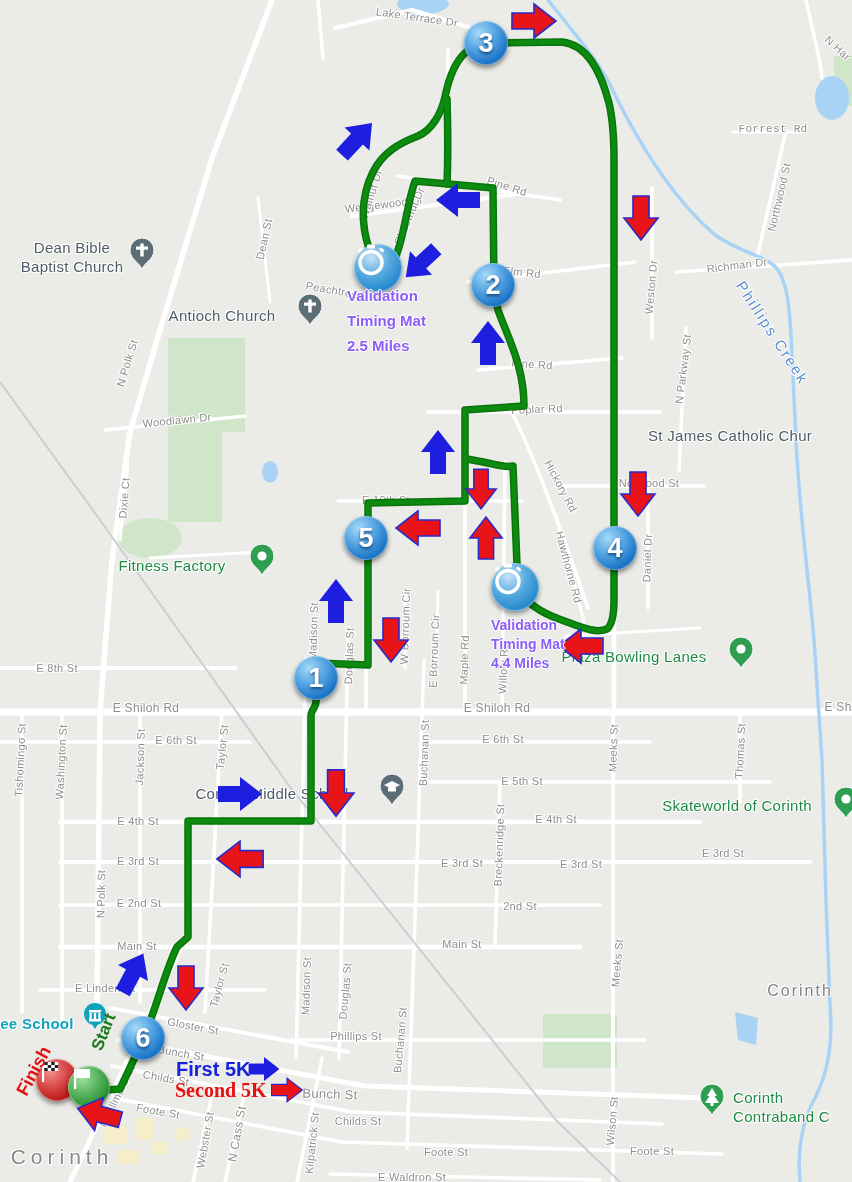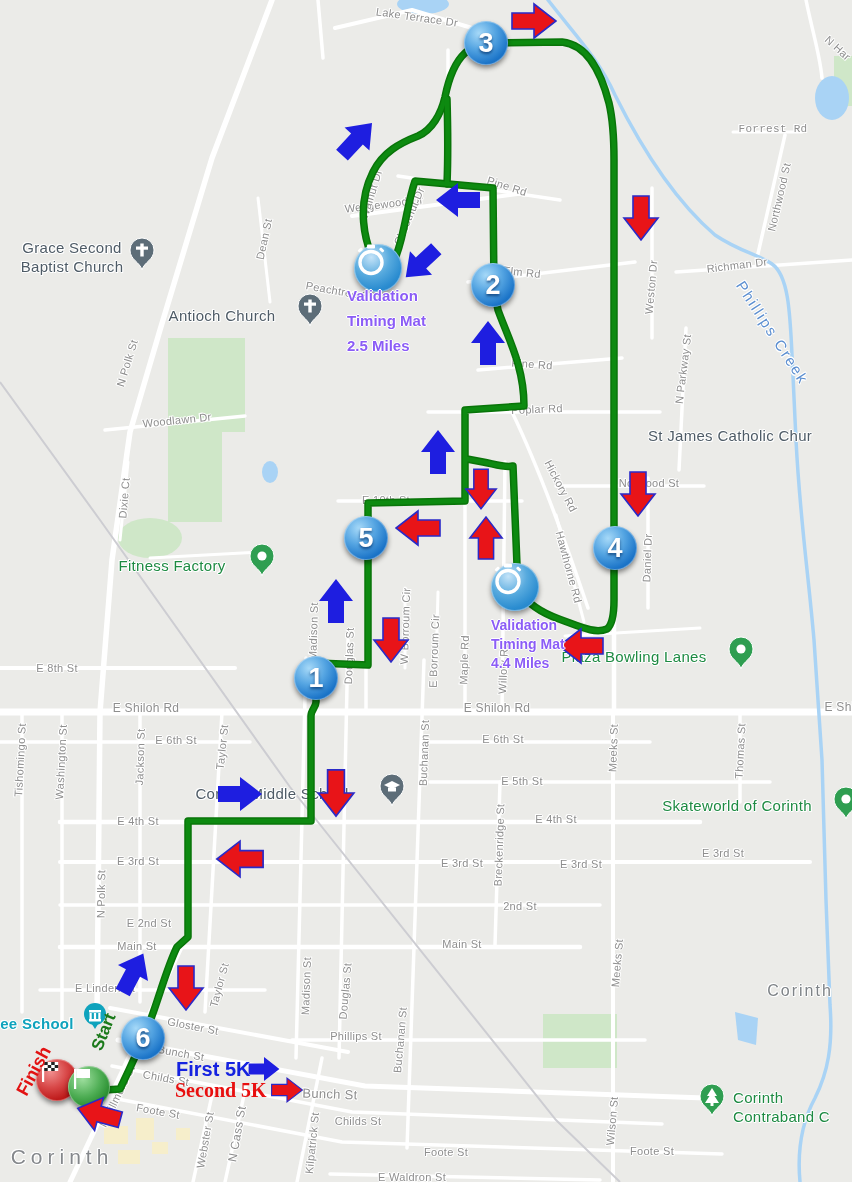--- a/index.html
+++ b/index.html
@@ -180,21 +180,21 @@
       <div class="lbl" style="left: 613px; top: 748px; transform: translate(-50%, -50%) rotate(-88deg);">Meeks St</div>
       <div class="lbl" style="left: 740px; top: 751px; transform: translate(-50%, -50%) rotate(-87deg);">Thomas St</div>
       <div class="lbl" style="left: 424px; top: 753px; transform: translate(-50%, -50%) rotate(-88deg);">Buchanan St</div>
       <div class="lbl" style="left: 138px; top: 821px; transform: translate(-50%, -50%) rotate(0deg);">E 4th St</div>
       <div class="lbl" style="left: 556px; top: 819px; transform: translate(-50%, -50%) rotate(0deg);">E 4th St</div>
       <div class="lbl" style="left: 138px; top: 861px; transform: translate(-50%, -50%) rotate(0deg);">E 3rd St</div>
       <div class="lbl" style="left: 462px; top: 863px; transform: translate(-50%, -50%) rotate(0deg);">E 3rd St</div>
       <div class="lbl" style="left: 581px; top: 864px; transform: translate(-50%, -50%) rotate(0deg);">E 3rd St</div>
       <div class="lbl" style="left: 723px; top: 853px; transform: translate(-50%, -50%) rotate(0deg);">E 3rd St</div>
       <div class="lbl" style="left: 499px; top: 845px; transform: translate(-50%, -50%) rotate(-88deg);">Breckenridge St</div>
-      <div class="lbl" style="left: 149px; top: 903px; transform: translate(-50%, -50%) rotate(0deg); margin-top: 20px;">E 2nd St</div>
+      <div class="lbl" style="left: 139px; top: 903px; transform: translate(-50%, -50%) rotate(0deg);">E 2nd St</div>
       <div class="lbl" style="left: 520px; top: 906px; transform: translate(-50%, -50%) rotate(0deg);">2nd St</div>
       <div class="lbl" style="left: 101px; top: 894px; transform: translate(-50%, -50%) rotate(-89deg);">N Polk St</div>
       <div class="lbl" style="left: 137px; top: 946px; transform: translate(-50%, -50%) rotate(0deg);">Main St</div>
       <div class="lbl" style="left: 462px; top: 944px; transform: translate(-50%, -50%) rotate(0deg);">Main St</div>
       <div class="lbl" style="left: 617px; top: 963px; transform: translate(-50%, -50%) rotate(-85deg);">Meeks St</div>
       <div class="lbl" style="left: 105px; top: 988px; transform: translate(-50%, -50%) rotate(0deg);">E Linden St</div>
       <div class="lbl" style="left: 306px; top: 986px; transform: translate(-50%, -50%) rotate(-88deg);">Madison St</div>
       <div class="lbl" style="left: 345px; top: 991px; transform: translate(-50%, -50%) rotate(-85deg);">Douglas St</div>
       <div class="lbl" style="left: 219px; top: 985px; transform: translate(-50%, -50%) rotate(-75deg);">Taylor St</div>
       <div class="lbl" style="left: 400px; top: 1040px; transform: translate(-50%, -50%) rotate(-85deg);">Buchanan St</div>
@@ -207,21 +207,21 @@
       <div class="lbl" style="left: 446px; top: 1152px; transform: translate(-50%, -50%) rotate(0deg);">Foote St</div>
       <div class="lbl" style="left: 652px; top: 1151px; transform: translate(-50%, -50%) rotate(0deg);">Foote St</div>
       <div class="lbl" style="left: 356px; top: 1036px; transform: translate(-50%, -50%) rotate(0deg);">Phillips St</div>
       <div class="lbl" style="left: 312px; top: 1143px; transform: translate(-50%, -50%) rotate(-84deg);">Kilpatrick St</div>
       <div class="lbl" style="left: 205px; top: 1140px; transform: translate(-50%, -50%) rotate(-80deg);">Webster St</div>
       <div class="lbl" style="left: 237px; top: 1134px; font-size: 12px; transform: translate(-50%, -50%) rotate(-80deg);">N Cass St</div>
       <div class="lbl" style="left: 117px; top: 1096px; transform: translate(-50%, -50%) rotate(-64deg);">N Fillmore St</div>
       <div class="lbl" style="left: 612px; top: 1121px; transform: translate(-50%, -50%) rotate(-85deg);">Wilson St</div>
       <div class="lbl" style="left: 412px; top: 1177px; transform: translate(-50%, -50%) rotate(0deg);">E Waldron St</div>
       <div class="lbl poi-lbl" style="left: 72px; top: 258px; transform: translate(-50%, -50%) rotate(0deg);">
-        <div>Grace Second</div>
+        <div>Dean Bible</div>
         <div>Baptist Church</div>
       </div>
       <div class="lbl poi-lbl" style="left: 222px; top: 316px; transform: translate(-50%, -50%) rotate(0deg);">
         <div>Antioch Church</div>
       </div>
       <div class="lbl poi-lbl" style="left: 648px; top: 436px; transform: translate(0px, -50%) rotate(0deg); text-align: left;">
         <div>St James Catholic Chur</div>
       </div>
       <div class="lbl poi-lbl" style="left: 272px; top: 794px; transform: translate(-50%, -50%) rotate(0deg);">
         <div>Corinth Middle School</div>

